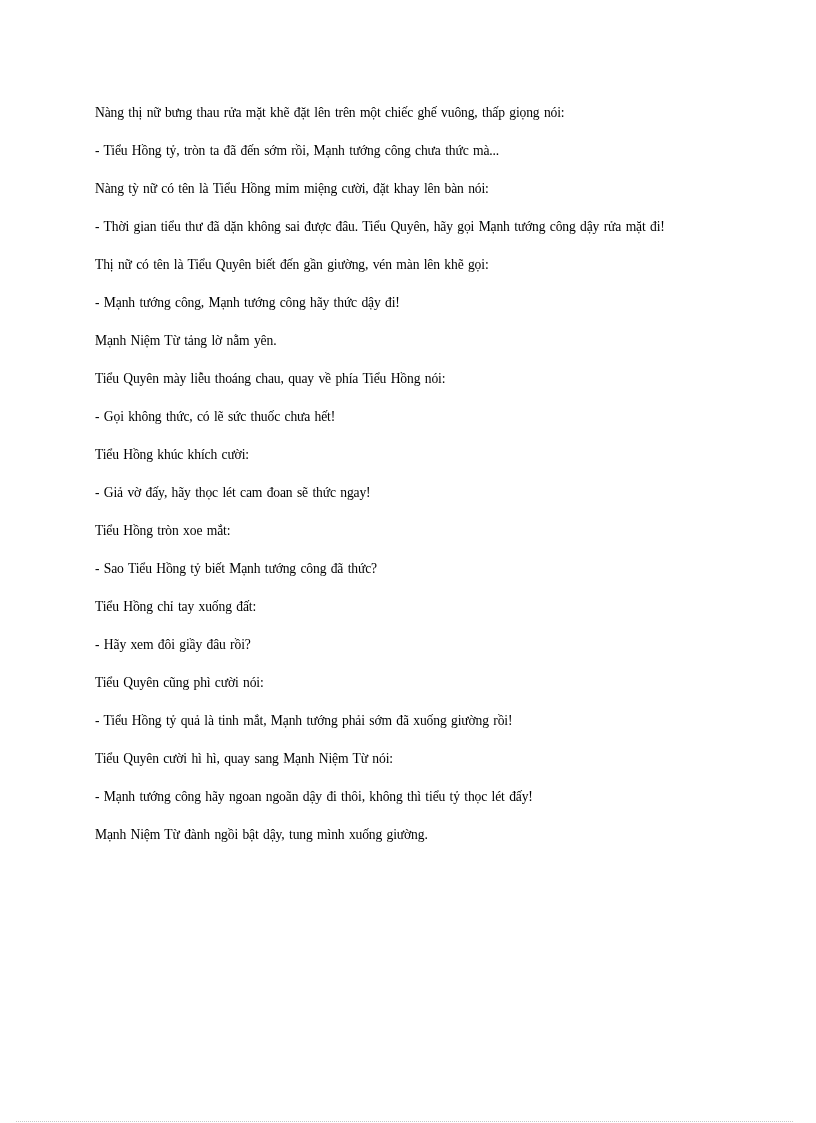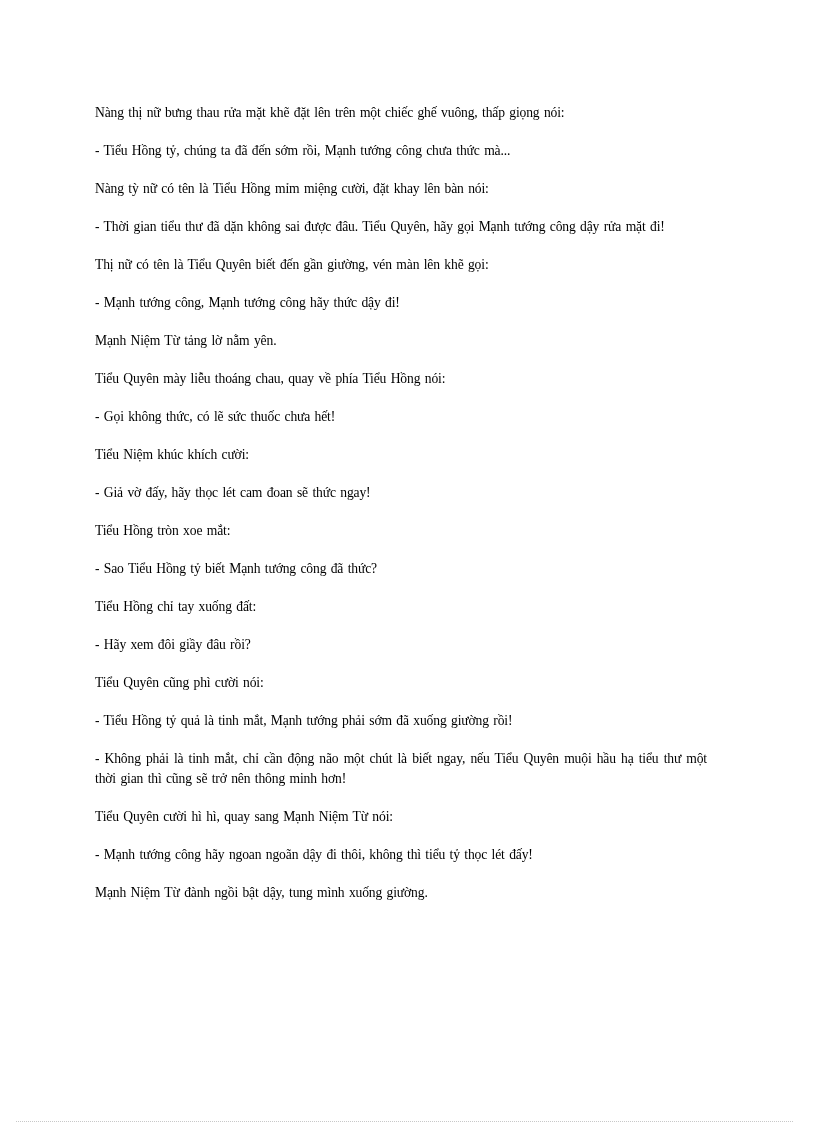--- a/index.html
+++ b/index.html
@@ -46,35 +46,34 @@
       height: 0;
       border-top: 1px dotted #c8c8c8;
     }
   </style>
 </head>
 <body>
 
 <div class="page">
   <div class="content">
     <p class="para">Nàng thị nữ bưng thau rửa mặt khẽ đặt lên trên một chiếc ghế vuông, thấp giọng nói:</p>
-    <p class="para">- Tiểu Hồng tỷ, chúng ta đã đến sớm rồi, Mạnh tướng công chưa thức mà...</p>
+    <p class="para">- Tiểu Hồng tỷ, tròn ta đã đến sớm rồi, Mạnh tướng công chưa thức mà...</p>
     <p class="para">Nàng tỳ nữ có tên là Tiểu Hồng mỉm miệng cười, đặt khay lên bàn nói:</p>
     <p class="para">- Thời gian tiểu thư đã dặn không sai được đâu. Tiểu Quyên, hãy gọi Mạnh tướng công dậy rửa mặt đi!</p>
     <p class="para">Thị nữ có tên là Tiểu Quyên biết đến gần giường, vén màn lên khẽ gọi:</p>
     <p class="para">- Mạnh tướng công, Mạnh tướng công hãy thức dậy đi!</p>
     <p class="para">Mạnh Niệm Từ tảng lờ nằm yên.</p>
     <p class="para">Tiểu Quyên mày liễu thoáng chau, quay về phía Tiểu Hồng nói:</p>
     <p class="para">- Gọi không thức, có lẽ sức thuốc chưa hết!</p>
-    <p class="para">Tiểu Niệm khúc khích cười:</p>
+    <p class="para">Tiểu Hồng khúc khích cười:</p>
     <p class="para">- Giả vờ đấy, hãy thọc lét cam đoan sẽ thức ngay!</p>
     <p class="para">Tiểu Hồng tròn xoe mắt:</p>
     <p class="para">- Sao Tiểu Hồng tỷ biết Mạnh tướng công đã thức?</p>
     <p class="para">Tiểu Hồng chỉ tay xuống đất:</p>
     <p class="para">- Hãy xem đôi giầy đâu rồi?</p>
     <p class="para">Tiểu Quyên cũng phì cười nói:</p>
     <p class="para">- Tiểu Hồng tỷ quả là tinh mắt, Mạnh tướng phải sớm đã xuống giường rồi!</p>
-    <p class="para">- Không phải là tinh mắt, chỉ cần động não một chút là biết ngay, nếu Tiểu Quyên muội hầu hạ tiểu thư một thời gian thì cũng sẽ trở nên thông minh hơn!</p>
     <p class="para">Tiểu Quyên cười hì hì, quay sang Mạnh Niệm Từ nói:</p>
     <p class="para">- Mạnh tướng công hãy ngoan ngoãn dậy đi thôi, không thì tiểu tỷ thọc lét đấy!</p>
     <p class="para">Mạnh Niệm Từ đành ngồi bật dậy, tung mình xuống giường.</p>
   </div>
   <div class="page-bottom-border"></div>
 </div>
 
 </body></html>

